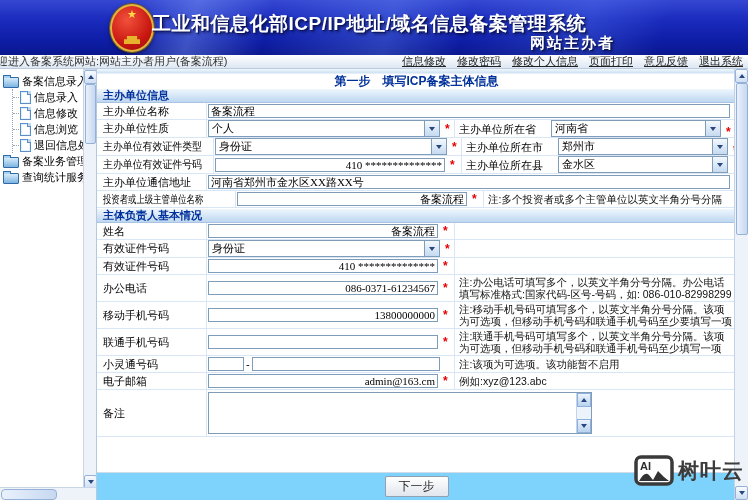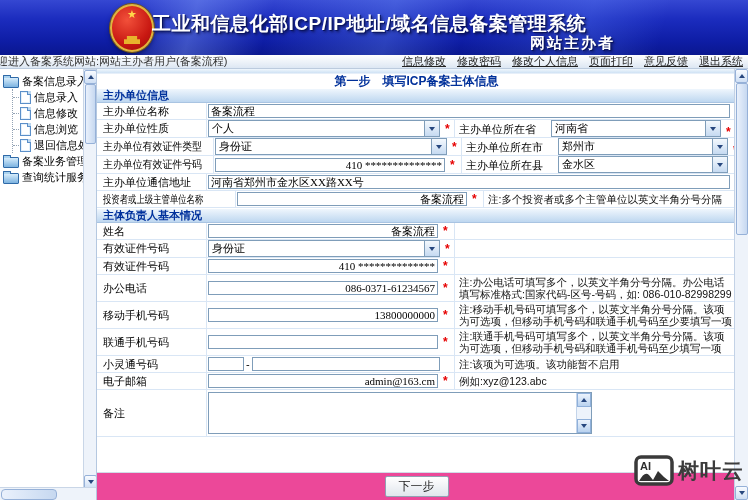--- a/index.html
+++ b/index.html
@@ -92,21 +92,21 @@
     display:flex;align-items:center;justify-content:center;}
   .req{color:#e60000;font-weight:bold;font-size:12px;line-height:10px;margin-left:5px;flex:none;}
   .sep{font-size:11px;margin:0 2px;color:#000;}
 
   .ta{position:relative;width:382px;height:40px;border:1px solid #7f9db9;background:#fff;margin:2px 0;}
   .ta-scroll{position:absolute;right:0;top:0;bottom:0;width:14px;background:#edf3fb;border-left:1px solid #c3d4ea;
     display:flex;flex-direction:column;justify-content:space-between;}
   .ta-btn{height:12px;background:linear-gradient(#ecf3fc,#b9d2ef);border:1px solid #8fb0da;
     display:flex;align-items:center;justify-content:center;cursor:pointer;}
 
-  .bbar{position:absolute;left:0;right:0;bottom:0;height:27px;background:#ec4899;border-top:1px solid #d2dce8;
+  .bbar{position:absolute;left:0;right:0;bottom:0;height:27px;background:#7dd3fc;border-top:1px solid #d2dce8;
     display:flex;align-items:center;justify-content:center;}
   .btn-next{font-size:12px;color:#222;padding:1px 13px;background:linear-gradient(#ffffff,#e1e6ed);
     border:1px solid #93a0b4;border-radius:2px;cursor:pointer;font-family:inherit;}
 
   .main-vscroll{position:absolute;right:0;top:0;width:13px;height:431px;background:#eef3fa;border-left:1px solid #c3d2e6;}
 
   
   .wm{position:absolute;right:4px;bottom:14px;display:flex;align-items:center;gap:4px;z-index:9;}
   .wm-brand{font-size:21px;font-weight:bold;color:#3c3c3c;letter-spacing:1px;}
 </style>

